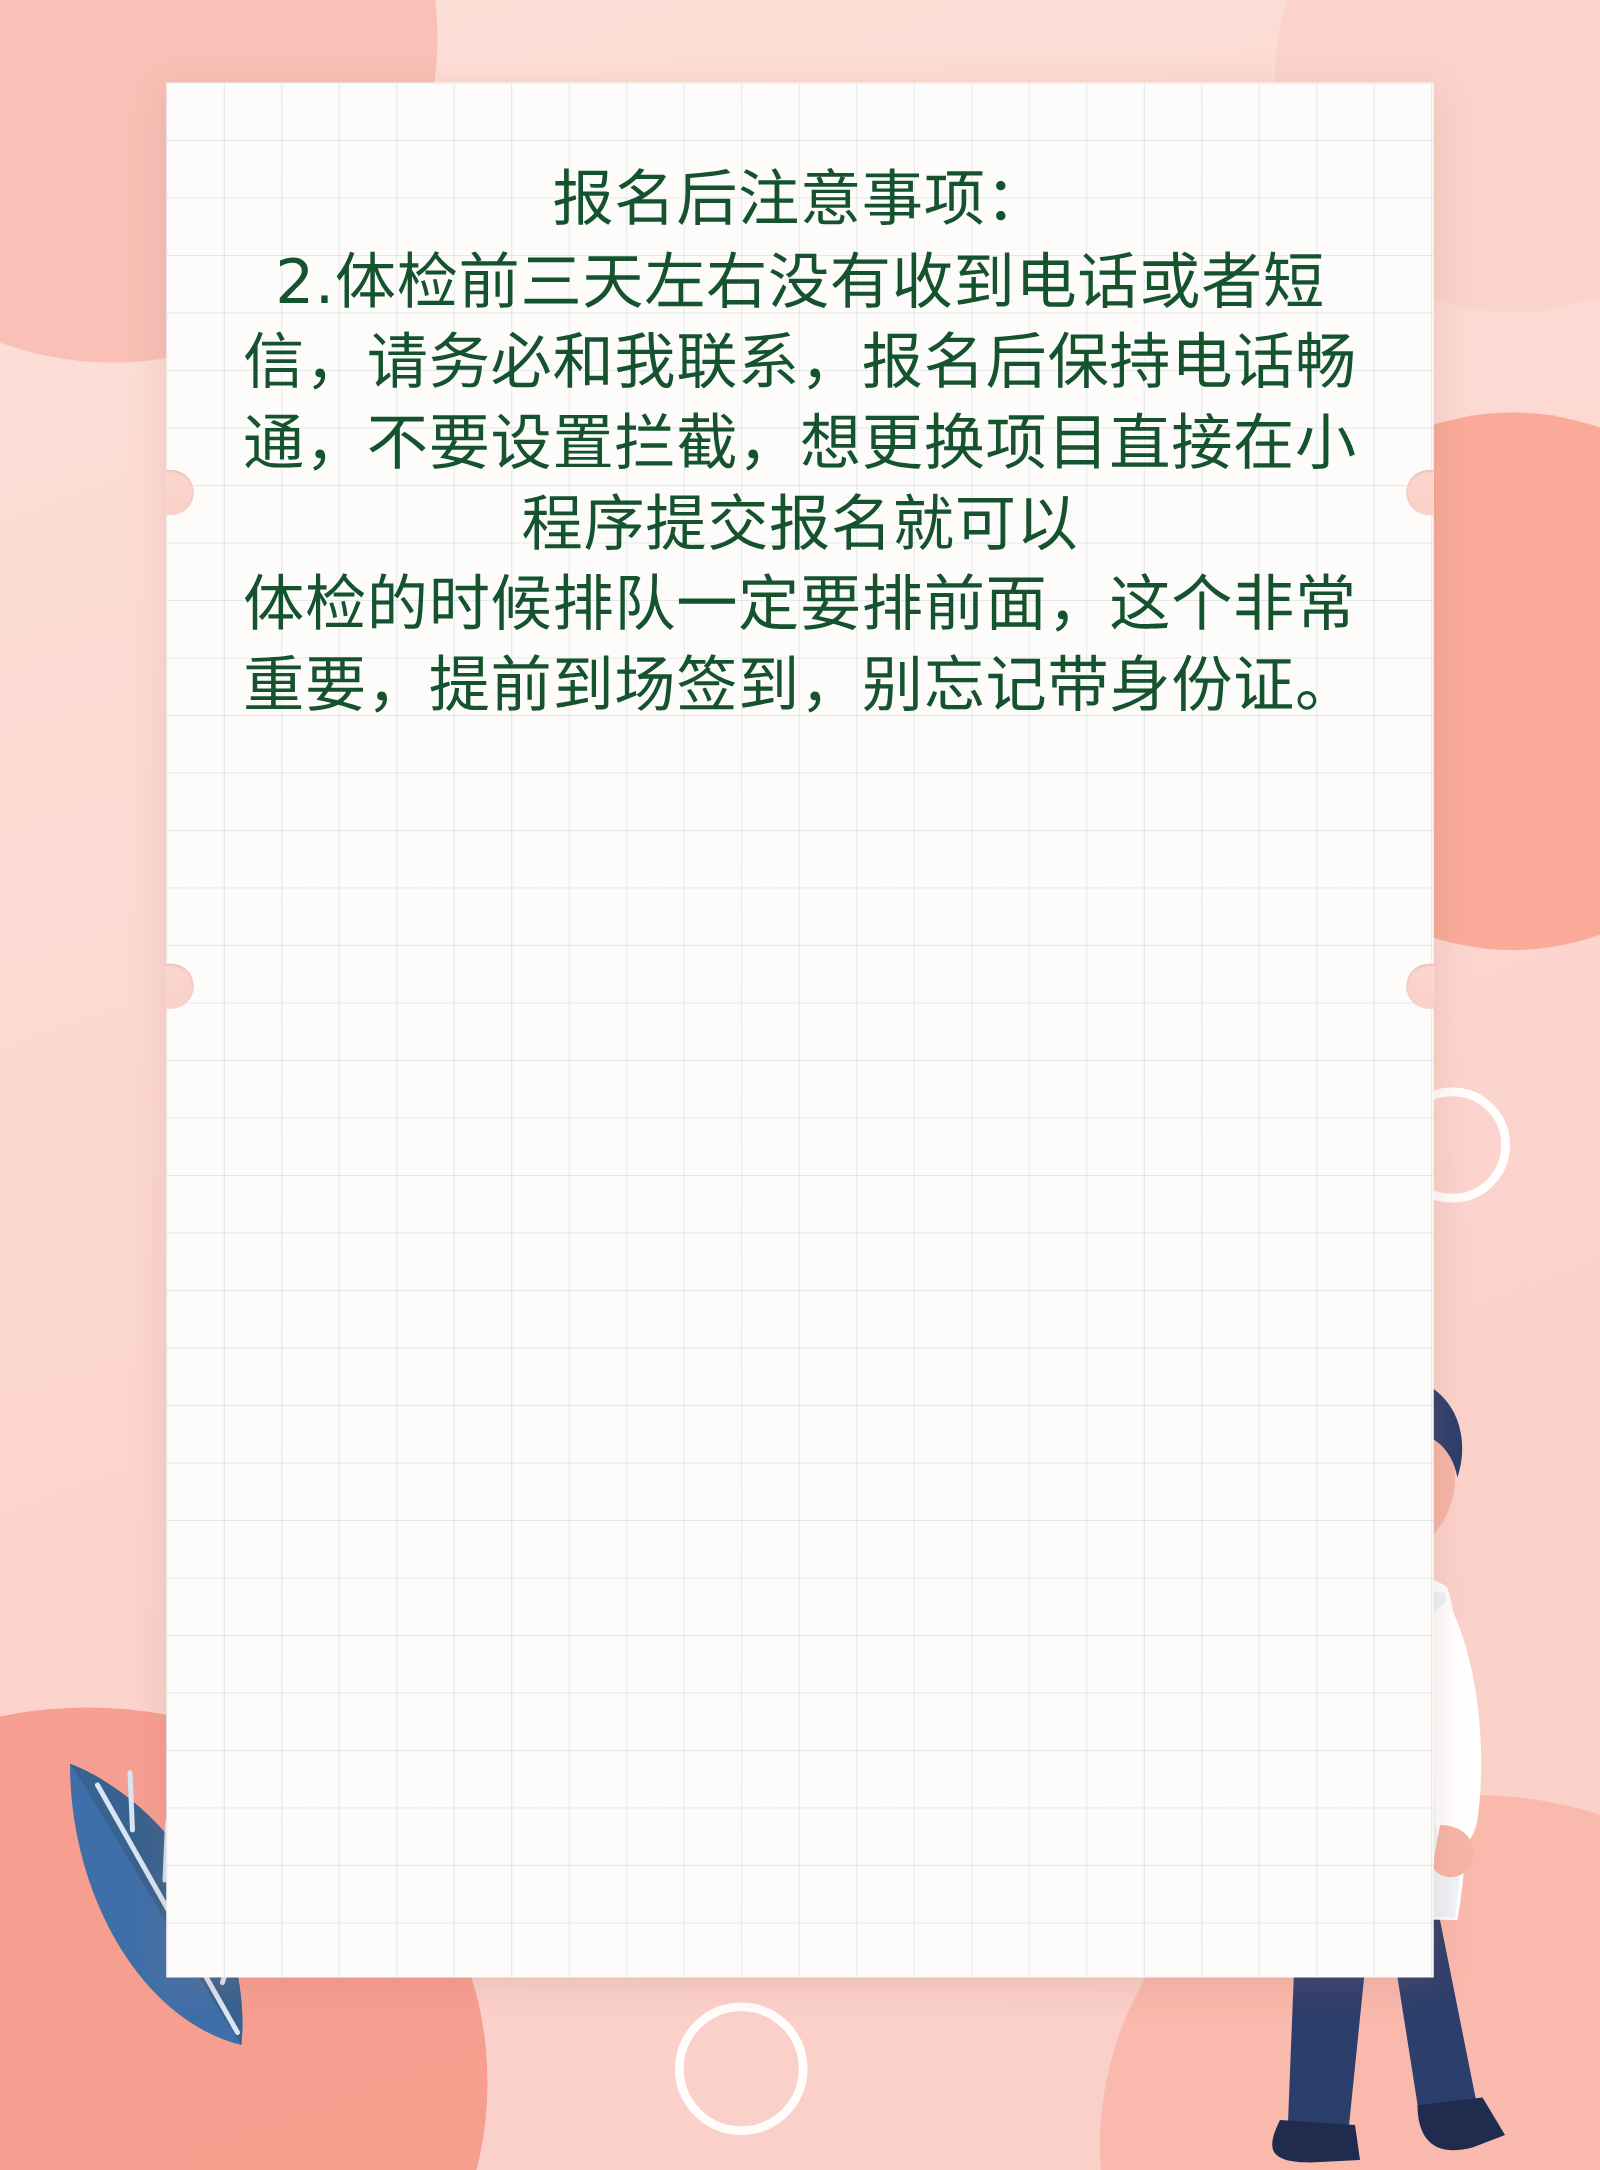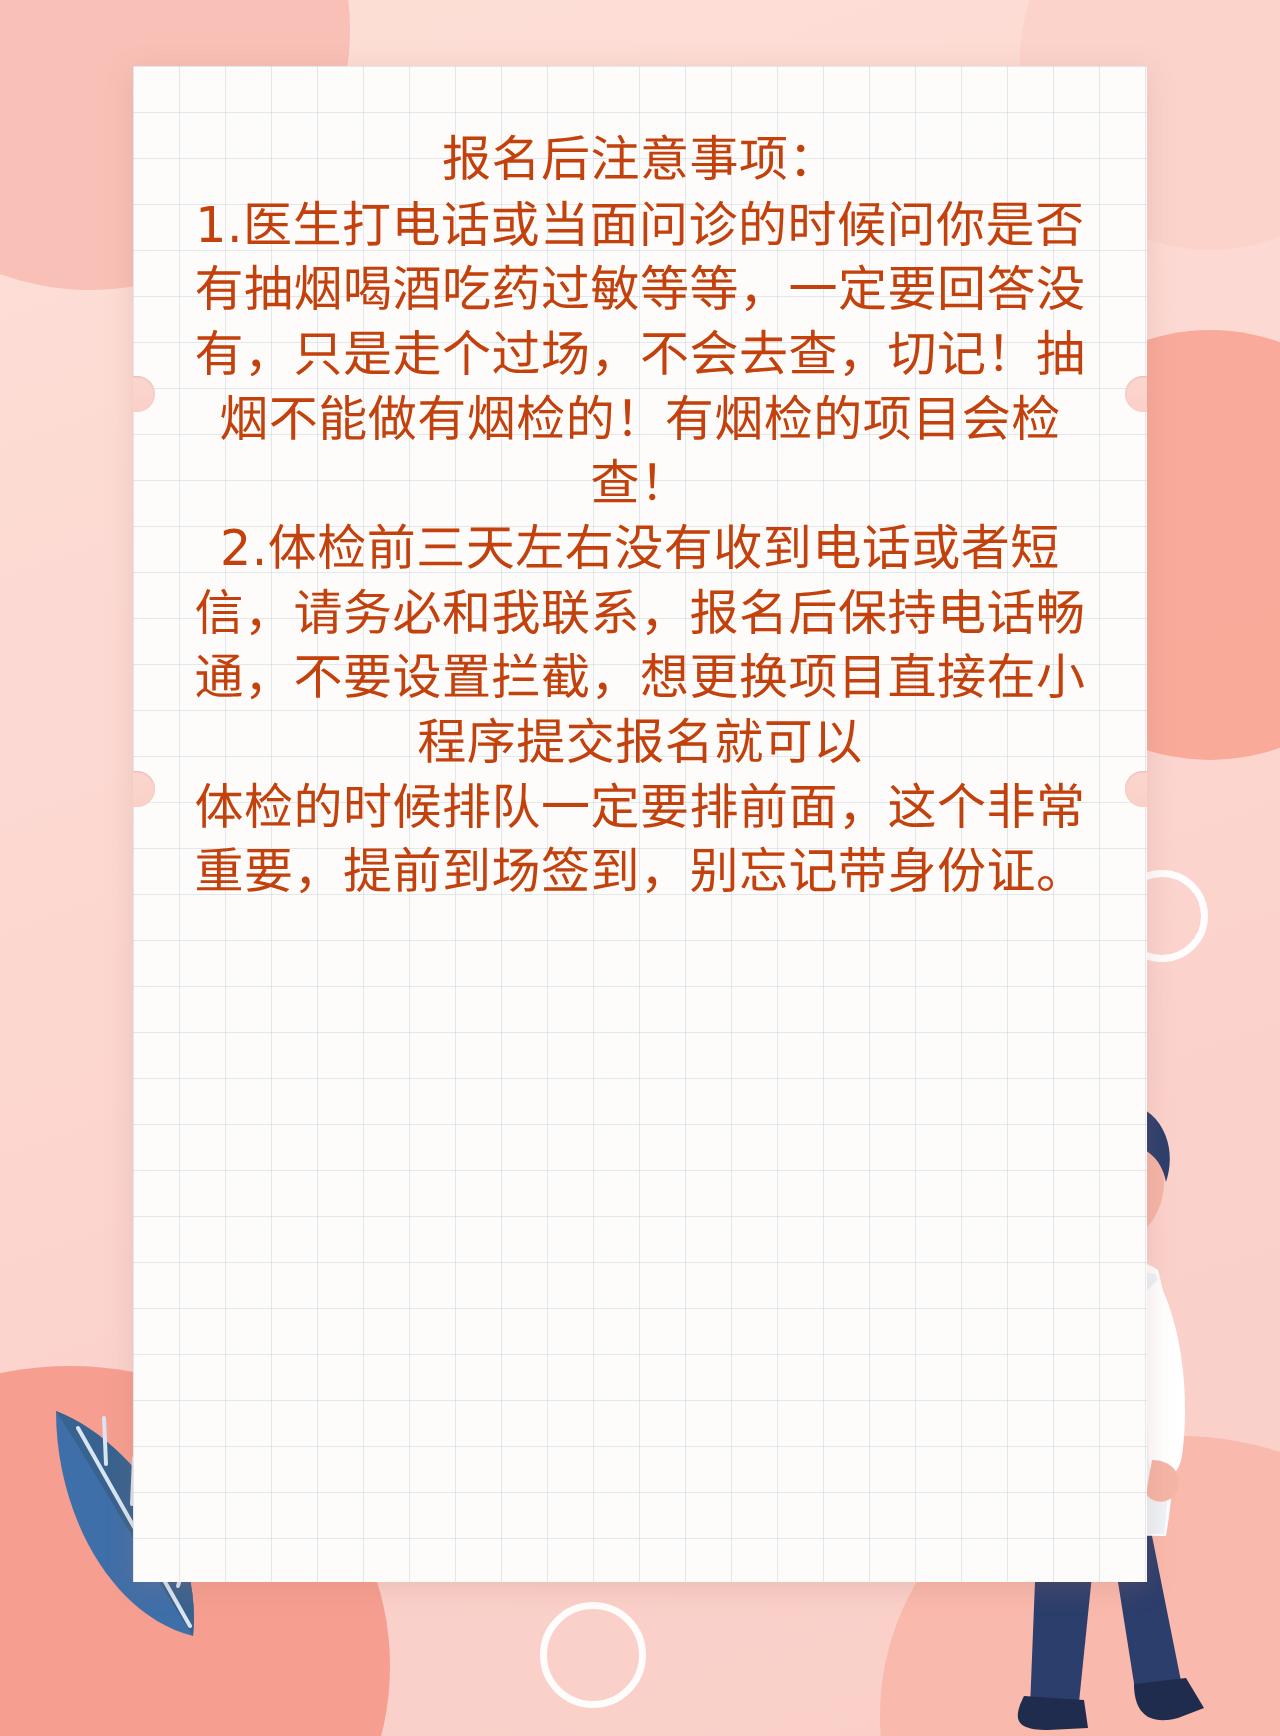--- a/index.html
+++ b/index.html
@@ -133,21 +133,21 @@
   }
   .notch.left  { left: -22px; }
   .notch.right { right: -22px; }
   .notch.n1 { top: 310px; }
   .notch.n2 { top: 705px; }
 
   .note-body {
     position: relative;
     padding: 62px 58px 40px 58px;
     text-align: center;
-    color: #c2410c;
+    color: #14532d;
     font-size: 49px;
     line-height: 1.32;
     letter-spacing: .5px;
     word-break: break-all;
   }
   .note-title {
     font-size: 49px;
     line-height: 1.3;
     margin-bottom: 2px;
   }
@@ -221,19 +221,18 @@
 
   <div class="note-card">
     <div class="note-grid"></div>
     <div class="notch left n1"></div>
     <div class="notch left n2"></div>
     <div class="notch right n1"></div>
     <div class="notch right n2"></div>
 
     <div class="note-body">
       <div class="note-title">报名后注意事项：</div>
-      <p class="note-para">1.医生打电话或当面问诊的时候问你是否有抽烟喝酒吃药过敏等等，一定要回答没有，只是走个过场，不会去查，切记！抽烟不能做有烟检的！有烟检的项目会检查！</p>
       <p class="note-para">2.体检前三天左右没有收到电话或者短信，请务必和我联系，报名后保持电话畅通，不要设置拦截，想更换项目直接在小程序提交报名就可以</p>
       <p class="note-para">体检的时候排队一定要排前面，这个非常重要，提前到场签到，别忘记带身份证。</p>
     </div>
   </div>
 
 </div>
 
 </body></html>

